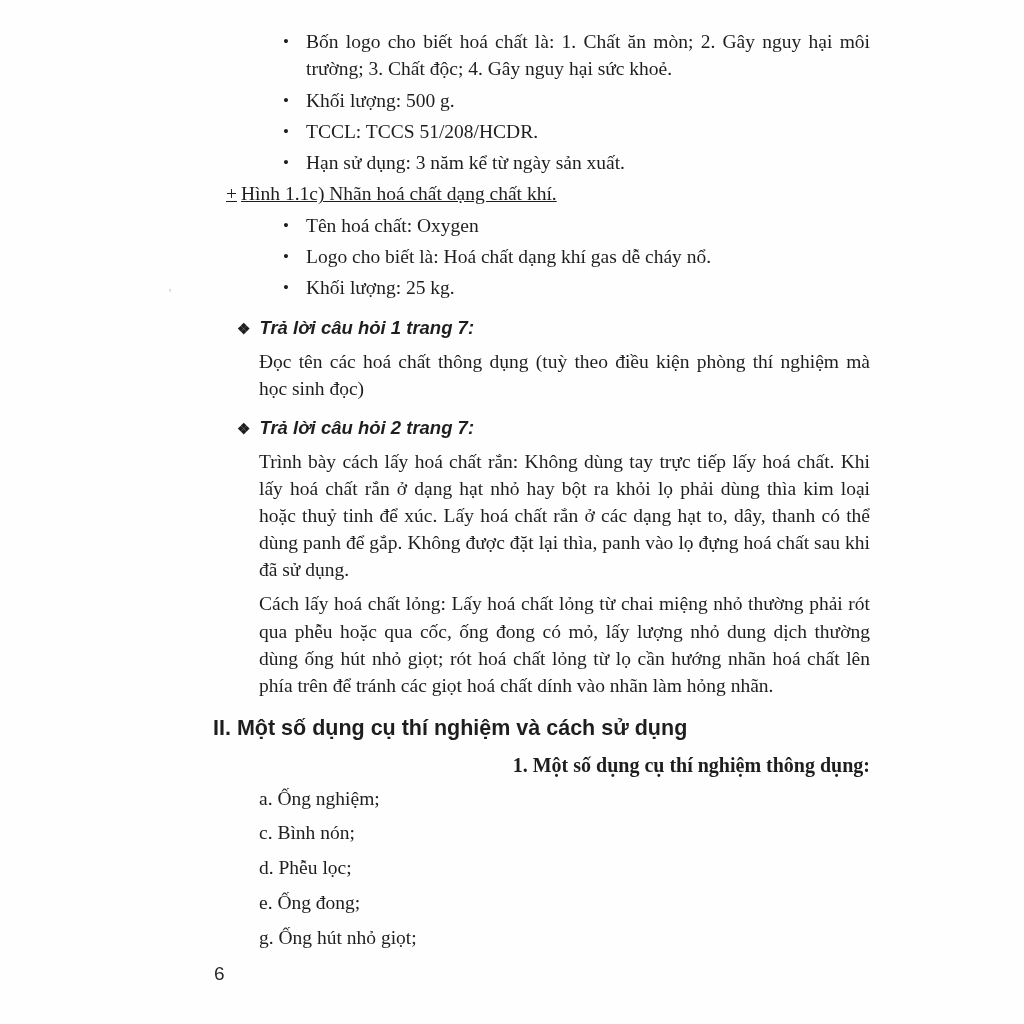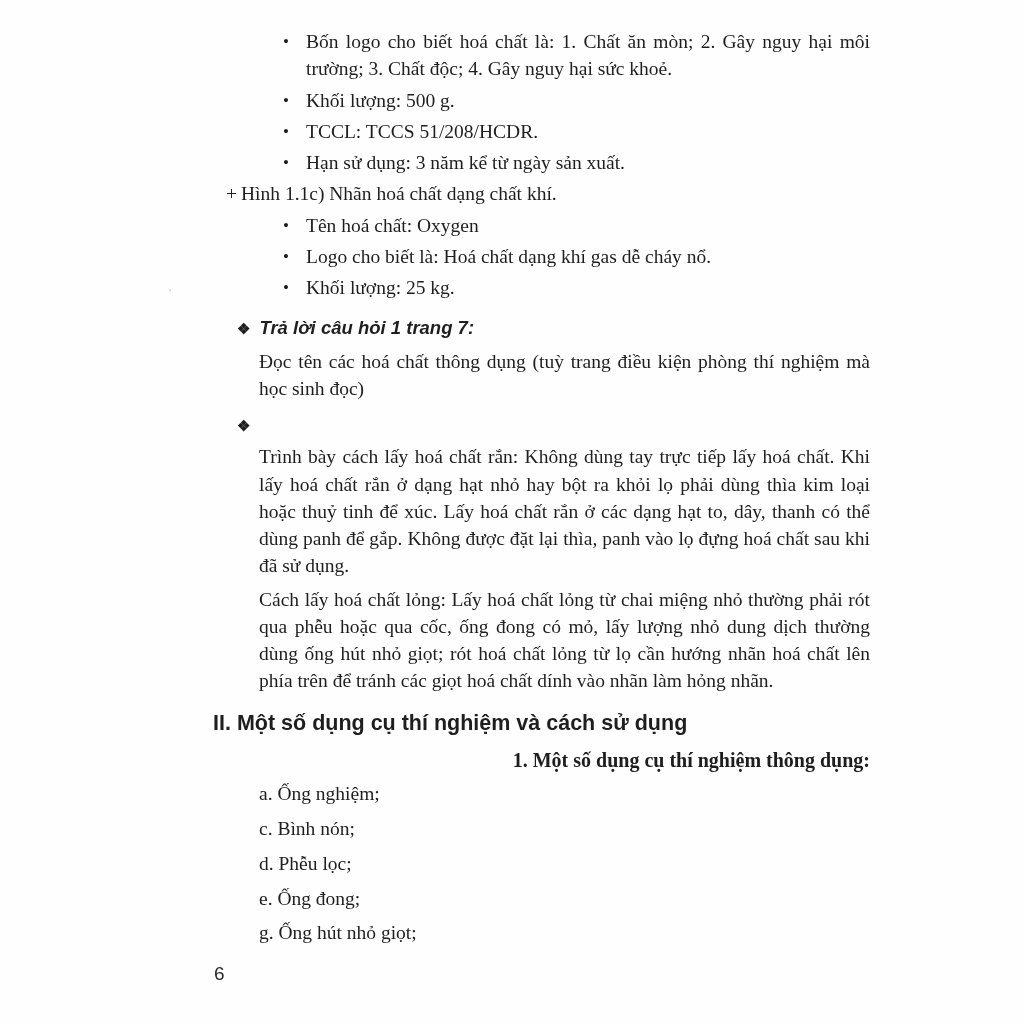--- a/index.html
+++ b/index.html
@@ -39,20 +39,21 @@
   }
   .bullet-item .btext {
     flex: 1;
     text-align: justify;
   }
   
   .plus-line {
     margin: 2px 0 4px 13px;
     font-size: 19.5px;
     line-height: 1.4;
+    text-decoration: underline;
   }
   .plus-line .plus-marker { margin-right: 4px; }
   
   .answer-heading {
     display: flex;
     align-items: baseline;
     margin: 14px 0 8px 24px;
     font-family: "Liberation Sans", sans-serif;
     font-weight: bold;
     font-style: italic;
@@ -152,26 +153,27 @@
         <span class="marker">•</span>
         <span class="btext">Khối lượng: 25 kg.</span>
       </div>
     </div>
 
     <div>
       <div class="answer-heading">
         <span class="diamond">❖</span>
         <span>Trả lời câu hỏi 1 trang 7:</span>
       </div>
-      <p class="para">Đọc tên các hoá chất thông dụng (tuỳ trang điều kiện phòng thí nghiệm mà học sinh đọc)</p>
+      <p class="para">Đọc tên các hoá chất thông dụng (tuỳ theo điều kiện phòng thí nghiệm mà học sinh đọc)</p>
     </div>
 
     <div>
       <div class="answer-heading">
         <span class="diamond">❖</span>
+        <span>Trả lời câu hỏi 2 trang 7:</span>
       </div>
       <p class="para">Trình bày cách lấy hoá chất rắn: Không dùng tay trực tiếp lấy hoá chất. Khi lấy hoá chất rắn ở dạng hạt nhỏ hay bột ra khỏi lọ phải dùng thìa kim loại hoặc thuỷ tinh để xúc. Lấy hoá chất rắn ở các dạng hạt to, dây, thanh có thể dùng panh để gắp. Không được đặt lại thìa, panh vào lọ đựng hoá chất sau khi đã sử dụng.</p>
       <p class="para">Cách lấy hoá chất lỏng: Lấy hoá chất lỏng từ chai miệng nhỏ thường phải rót qua phễu hoặc qua cốc, ống đong có mỏ, lấy lượng nhỏ dung dịch thường dùng ống hút nhỏ giọt; rót hoá chất lỏng từ lọ cần hướng nhãn hoá chất lên phía trên để tránh các giọt hoá chất dính vào nhãn làm hỏng nhãn.</p>
     </div>
 
     <div>
       <div class="section-heading">II. Một số dụng cụ thí nghiệm và cách sử dụng</div>
 
       <div>
         <div class="sub-heading">1. Một số dụng cụ thí nghiệm thông dụng:</div>

